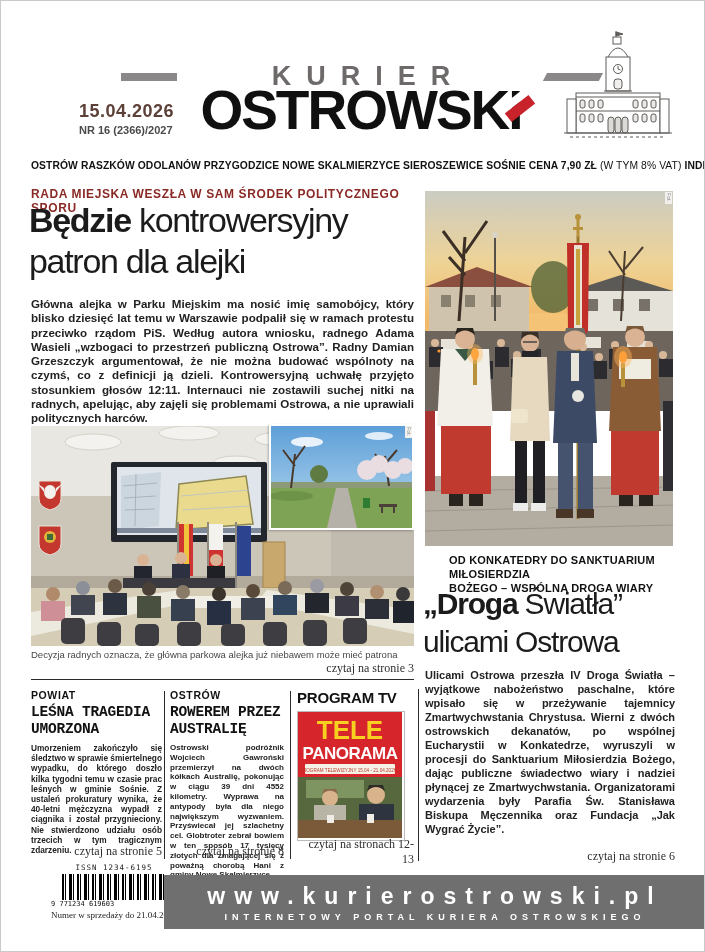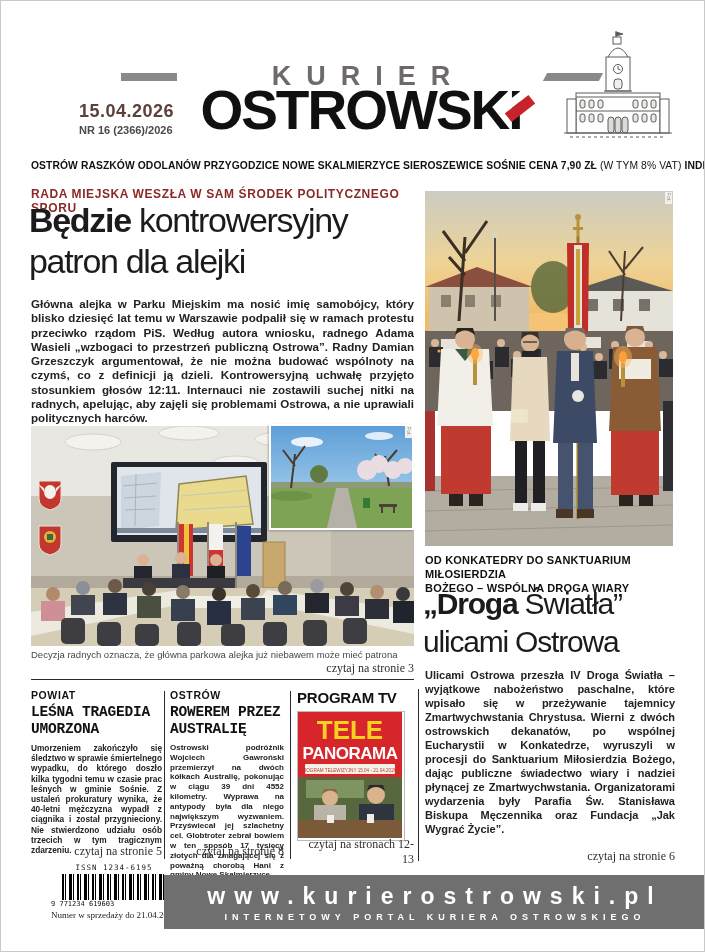--- a/index.html
+++ b/index.html
@@ -60,21 +60,21 @@
   .col1{left:30px;top:688px;width:131px;height:170px;}
   .col2{left:169px;top:688px;width:114px;height:170px;}
   .col3{left:296px;top:688px;width:117px;height:178px;}
   .d1{left:163px;top:690px;height:168px;}
   .d2{left:289px;top:690px;height:168px;}
   .d3{left:417px;top:688px;height:172px;}
   .tv-title{font-size:15px;font-weight:700;letter-spacing:-.2px;color:#111;}
   .tv-cover{margin-top:5px;width:106px;height:128px;border:1px solid #bbb;}
 
   
-  .proc-caption{left:424px;top:552px;width:252px;font-size:11px;font-weight:700;line-height:14px;color:#111;letter-spacing:.2px;}
+  .proc-caption{left:448px;top:552px;width:252px;font-size:11px;font-weight:700;line-height:14px;color:#111;letter-spacing:.2px;}
   .proc-headline{left:422px;top:584px;width:254px;font-size:30px;line-height:38px;letter-spacing:-1.2px;font-weight:400;color:#1b1b1b;}
   .proc-headline b{font-weight:700;}
   .proc-body{left:424px;top:667px;width:250px;font-size:11px;line-height:14px;}
   .proc-readmore{left:424px;top:848px;width:250px;}
 
   
   .issn-block{left:48px;top:862px;width:130px;text-align:center;}
   .issn-txt{font-family:"DejaVu Sans Mono",monospace;font-size:7.5px;color:#222;letter-spacing:1px;}
   .barcode{width:104px;height:30px;margin:2px auto 0;
            background:repeating-linear-gradient(90deg,#000 0 2px,#fff 2px 3px,#000 3px 4px,#fff 4px 7px,#000 7px 10px,#fff 10px 11px,#000 11px 12px,#fff 12px 15px);
@@ -87,21 +87,21 @@
   .banner-url{font-size:23px;font-weight:700;letter-spacing:9px;white-space:nowrap;}
   .banner-sub{font-size:9px;font-weight:700;letter-spacing:5px;margin-top:2px;white-space:nowrap;}
 </style>
 </head>
 <body>
 
 <div id="page">
 
   <div class="abs date-block">
     <div class="date-txt">15.04.2026</div>
-    <div class="issue-txt">NR 16 (2366)/2026</div>
+    <div class="issue-txt">NR 16 (2366)/2027</div>
   </div>
 
   <div class="abs kurier-row">
     <div class="kurier-bar"></div>
     <div class="kurier-txt">KURIER</div>
     <div class="kurier-bar right"></div>
   </div>
 
   <div class="abs ostrowski-row"><span>OSTROWSK</span><span class="logo-i"><span>I</span><span class="stripe-w"></span><span class="stripe-r"></span></span>
   </div>

